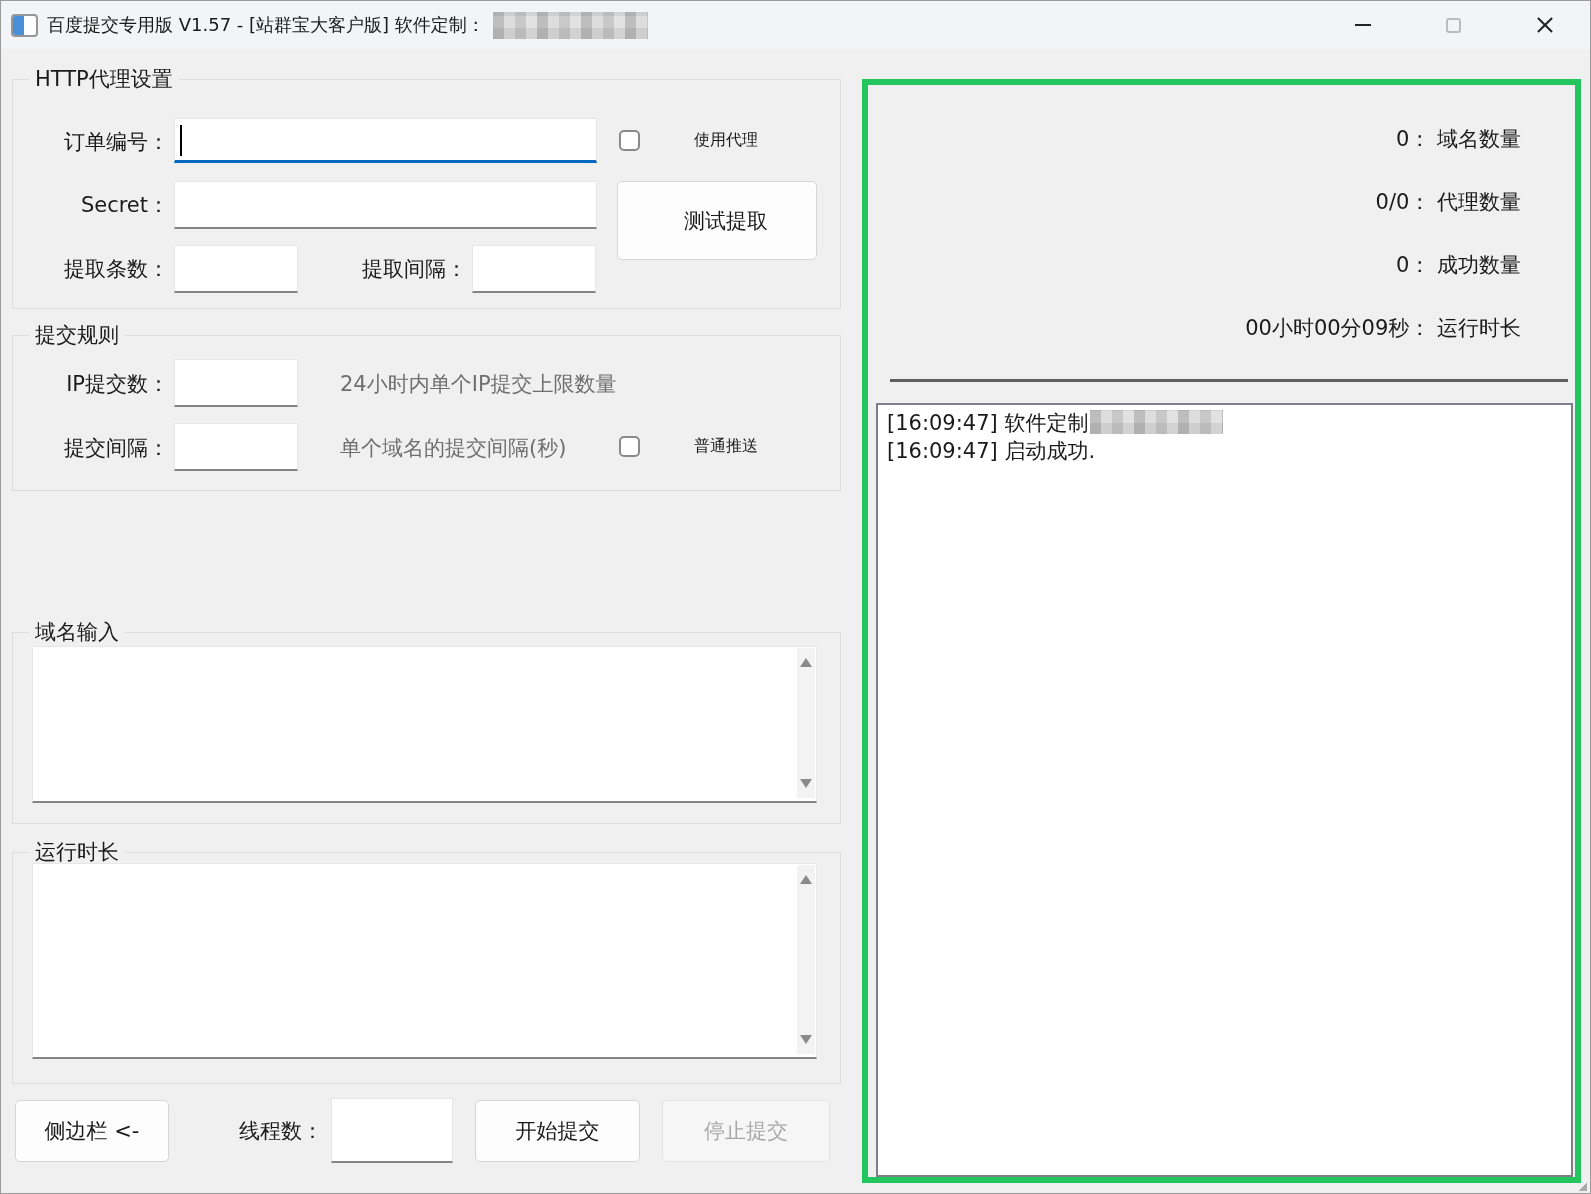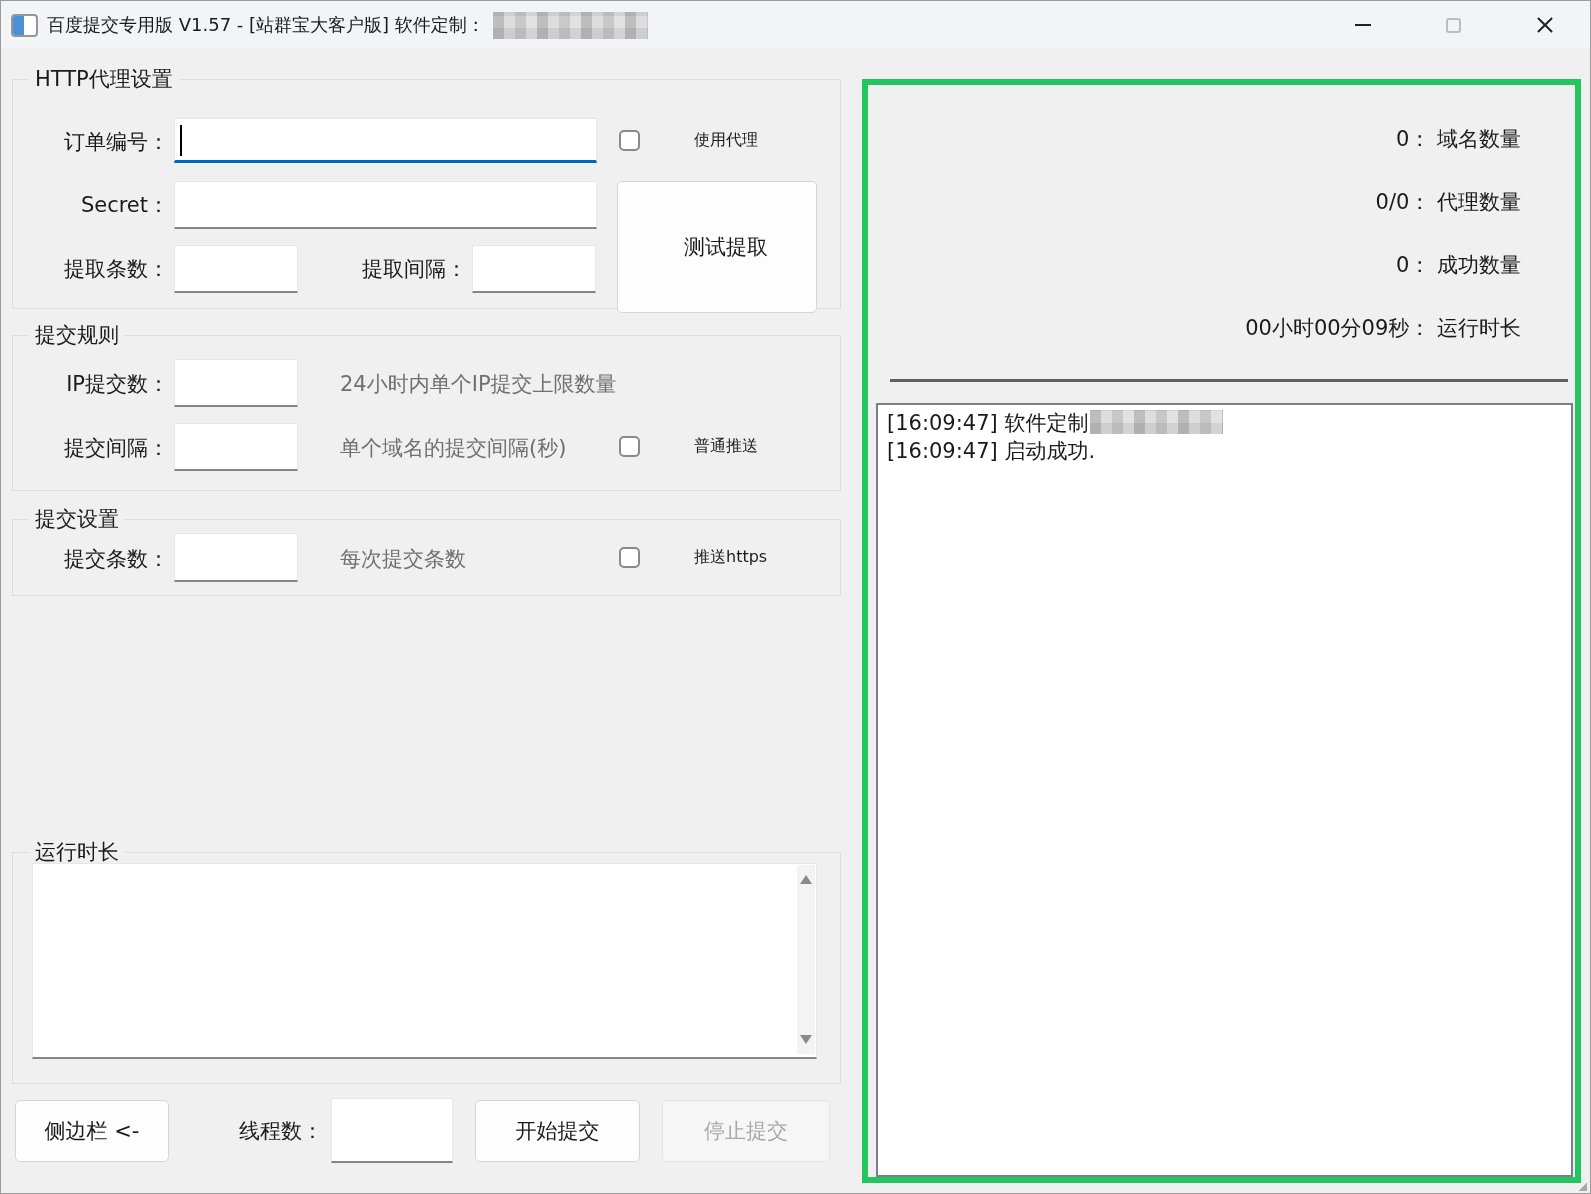--- a/index.html
+++ b/index.html
@@ -93,21 +93,21 @@
   .lab-order { left:20px; top:39px;  width:136px; height:46px; line-height:46px; }
   .tb-order  { left:161px; top:38px; width:423px; height:45px; }
   .lab-secret{ left:20px; top:102px; width:136px; height:46px; line-height:46px; }
   .tb-secret { left:161px; top:101px; width:423px; height:48px; }
   .lab-fcount{ left:20px; top:166px; width:136px; height:46px; line-height:46px; }
   .tb-fcount { left:161px; top:165px; width:124px; height:48px; }
   .lab-fint  { left:330px; top:166px; width:124px; height:46px; line-height:46px; }
   .tb-fint   { left:459px; top:165px; width:124px; height:48px; }
   .cb-useproxy { left:606px; top:50px; }
   .cbl-useproxy{ left:633px; top:44px; }
-  .btn-test  { left:604px; top:101px; width:200px; height:132px;padding-left:18px; }
+  .btn-test  { left:604px; top:101px; width:200px; height:79px;padding-left:18px; }
 
   
   .lab-ip  { left:20px; top:25px; width:136px; height:46px; line-height:46px; }
   .tb-ip   { left:161px; top:23px; width:124px; height:48px; }
   .hint-ip { left:299px; top:25px; height:46px; line-height:46px; }
   .lab-int { left:20px; top:89px; width:136px; height:46px; line-height:46px; }
   .tb-int  { left:161px; top:87px; width:124px; height:48px; }
   .hint-int{ left:299px; top:89px; height:46px; line-height:46px; }
   .cb-normal { left:606px; top:100px; }
   .cbl-normal{ left:633px; top:94px; }
@@ -177,31 +177,31 @@
     <div class="hint hint-ip">24小时内单个IP提交上限数量</div>
 
     <div class="fld-label lab-int">提交间隔：</div>
     <input class="tb tb-int" value="" style="">
     <div class="hint hint-int">单个域名的提交间隔(秒)</div>
 
     <div class="checkbox cb-normal"></div>
     <div class="cb-label cbl-normal">普通推送</div>
   </div>
 
-  <div class="group g3">
-    <div class="group-label">提交设置</div>
-
-    <div class="fld-label lab-scount">提交条数：</div>
-    <input class="tb tb-scount" value="" style="">
-    <div class="hint hint-scount">每次提交条数</div>
-
-    <div class="checkbox cb-https"></div>
-    <div class="cb-label cbl-https">推送https</div>
-  </div>
-
+
+  <div class="group g4">
+    <div class="group-label">域名输入</div>
+    <div class="bigbox box-domain">
+      <span></span>
+      <div class="vscroll">
+        <div class="arr up"></div>
+        <div class="arr down"></div>
+      </div>
+    </div>
+  </div>
 
   <div class="group g5">
     <div class="group-label">运行时长</div>
     <div class="bigbox box-format">
       <span></span>
       <div class="vscroll">
         <div class="arr up"></div>
         <div class="arr down"></div>
       </div>
     </div>

